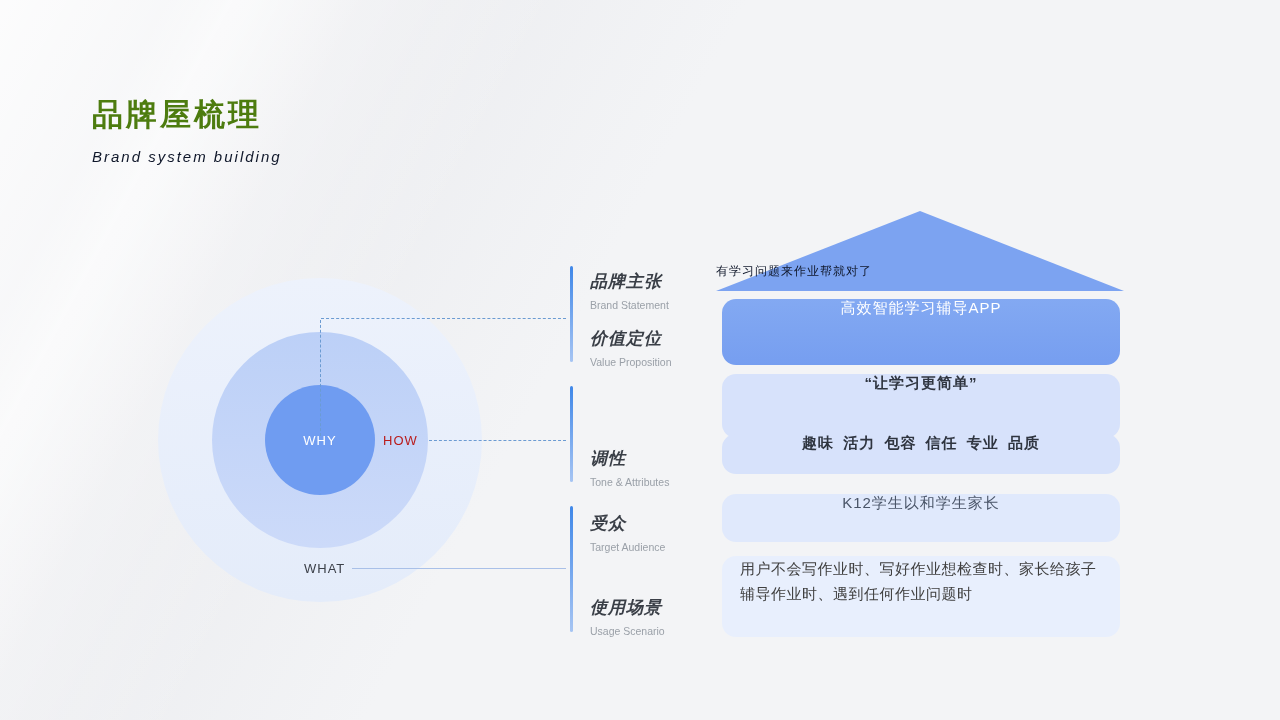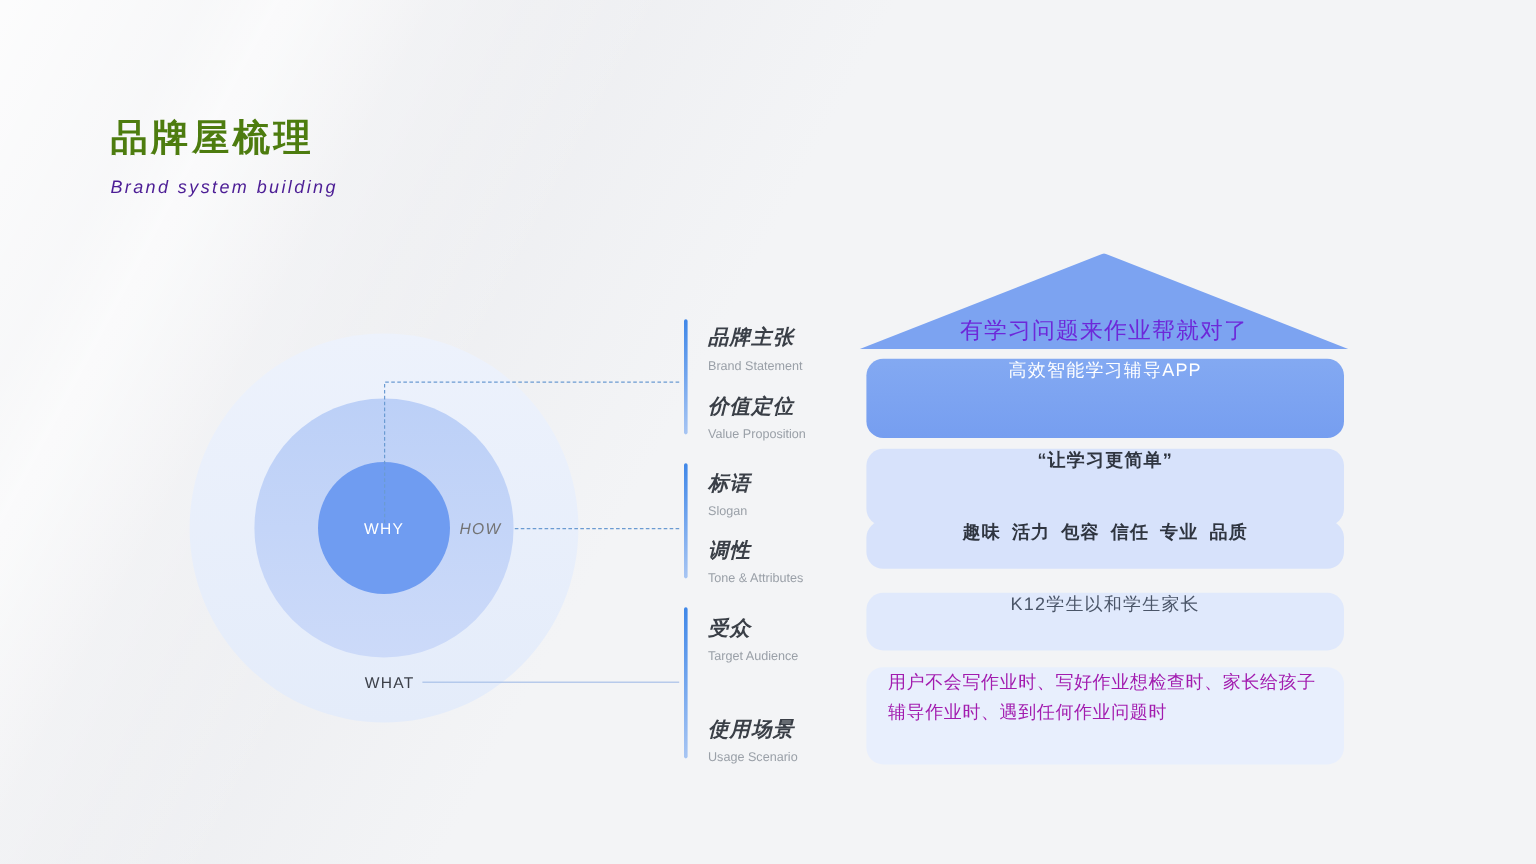--- a/index.html
+++ b/index.html
@@ -16,32 +16,32 @@
   .bg-streaks { position:absolute; inset:0; pointer-events:none;
     background:
       linear-gradient(118deg, rgba(255,255,255,0.85) 0%, rgba(255,255,255,0.0) 34%),
       linear-gradient(118deg, rgba(255,255,255,0.0) 10%, rgba(255,255,255,0.5) 14%, rgba(255,255,255,0.0) 22%),
       linear-gradient(118deg, rgba(230,231,235,0.5) 26%, rgba(243,244,246,0.0) 45%);
   }
 
   
   .title-block { position:absolute; left:92px; top:94px; }
   .title-block h1 { font-size:31px; font-weight:bold; color:#4d7c0f; letter-spacing:3px; }
-  .title-block .subtitle { margin-top:12px; font-size:15px; font-style:italic; color:#4c1d95; letter-spacing:2px; }
+  .title-block .subtitle { margin-top:12px; font-size:15px; font-style:italic; color:#0f172a; letter-spacing:2px; }
 
   
   .circle { position:absolute; border-radius:50%; }
   .circle.outer  { left:158px; top:278px; width:324px; height:324px;
                    background:linear-gradient(180deg,#edf2fc 0%,#e4ecfa 100%); }
   .circle.middle { left:212px; top:332px; width:216px; height:216px;
                    background:linear-gradient(180deg,#bcd0f7 0%,#ccdaf9 100%); }
   .circle.inner  { left:265px; top:385px; width:110px; height:110px;
                    background:#6f9cf1; display:flex; align-items:center; justify-content:center;
                    color:#ffffff; font-size:13px; letter-spacing:1px; }
-  .how-label  { position:absolute; left:383px; top:433px; font-size:13px; color:#737373; letter-spacing:1px;font-style:italic; }
+  .how-label  { position:absolute; left:383px; top:433px; font-size:13px; color:#b91c1c; letter-spacing:1px; }
   .what-label { position:absolute; left:304px; top:561px; font-size:13px; color:#3c4049; letter-spacing:1px; }
 
   
   .line { position:absolute; }
   .line-v  { left:320px; top:320px; height:116px; border-left:1px dashed #6b9bd2; }
   .line-h1 { left:321px; top:318px; width:245px; border-top:1px dashed #6b9bd2; }
   .line-h2 { left:429px; top:440px; width:137px; border-top:1px dashed #6b9bd2; }
   .line-h3 { left:352px; top:568px; width:214px; border-top:1px solid #a9c0e8; }
 
   
@@ -62,21 +62,21 @@
   
   .roof { position:absolute; left:716px; top:211px; width:408px; height:80px;
           background:#7ca3f1; clip-path:polygon(50% 0, 100% 100%, 0 100%); }
   .house-row { position:absolute; left:722px; width:398px; border-radius:14px;
           display:flex; align-items:flex-start; justify-content:center; text-align:center; }
   .row-0 { top:299px; height:66px; background:linear-gradient(180deg,#83a9f2 0%,#769ef0 100%);
            color:#ffffff; font-size:15px; letter-spacing:1px; }
   .row-1 { top:374px; height:64px; background:#d7e2fb; color:#2f3540; font-size:15px; font-weight:bold; letter-spacing:1px; }
   .row-2 { top:434px; height:40px; background:#d7e2fb; color:#2f3540; font-size:15px; font-weight:bold; letter-spacing:1px; word-spacing:4px; }
   .row-3 { top:494px; height:48px; background:#e0e9fc; color:#4a5568; font-size:15px; letter-spacing:1px; }
-  .row-4 { top:556px; height:81px; background:#e8effd; color:#a21caf; font-size:15px;
+  .row-4 { top:556px; height:81px; background:#e8effd; color:#404040; font-size:15px;
            justify-content:flex-start; text-align:left; padding:0 18px; line-height:25px; letter-spacing:0.5px; }
 </style>
 </head>
 <body>
 
 <div class="slide">
   <div class="bg-streaks"></div>
 
   <header class="title-block">
     <h1>品牌屋梳理</h1>
@@ -103,40 +103,36 @@
   <div class="bar bar-3"></div>
 
   <div class="label-group lg-0">
     <div class="zh">品牌主张</div>
     <div class="en">Brand Statement</div>
   </div>
   <div class="label-group lg-1">
     <div class="zh">价值定位</div>
     <div class="en">Value Proposition</div>
   </div>
-  <div class="label-group lg-2">
-    <div class="zh">标语</div>
-    <div class="en">Slogan</div>
-  </div>
   <div class="label-group lg-3">
     <div class="zh">调性</div>
     <div class="en">Tone &amp; Attributes</div>
   </div>
   <div class="label-group lg-4">
     <div class="zh">受众</div>
     <div class="en">Target Audience</div>
   </div>
   <div class="label-group lg-5">
     <div class="zh">使用场景</div>
     <div class="en">Usage Scenario</div>
   </div>
 
   <div>
     <div class="roof"></div>
-    <div class="roof-text" style="position:absolute; left:716px; top:263px; width:408px; text-align:center; color:#6d28d9; font-size:19px; letter-spacing:1px;">有学习问题来作业帮就对了</div>
+    <div class="roof-text" style="position:absolute; left:716px; top:263px; width:408px; color:#0f172a; font-size:12px; letter-spacing:1px;">有学习问题来作业帮就对了</div>
 
     <div class="house-row row-0">
       <span>高效智能学习辅导APP</span>
     </div>
     <div class="house-row row-1">
       <span>“让学习更简单”</span>
     </div>
     <div class="house-row row-2">
       <span>趣味 活力 包容 信任 专业 品质</span>
     </div>

